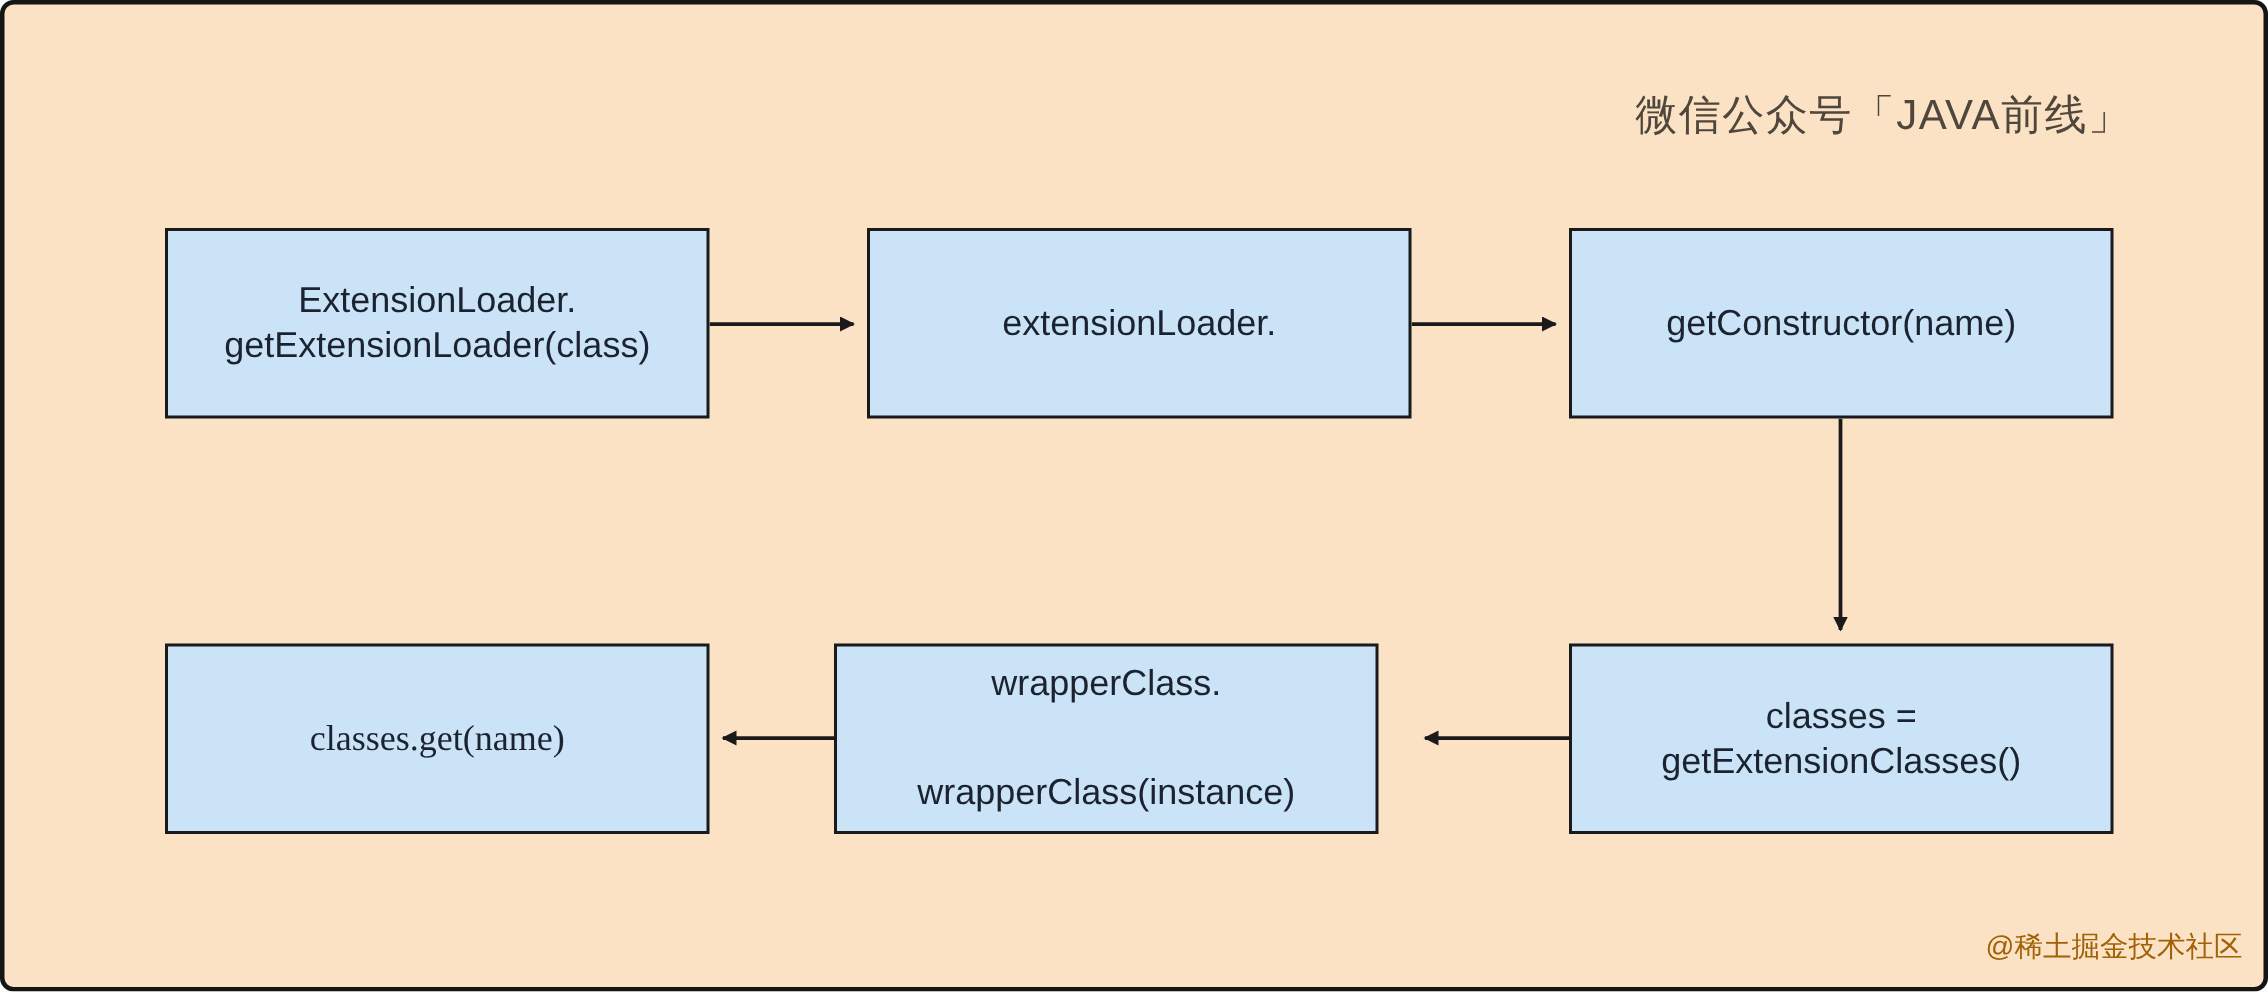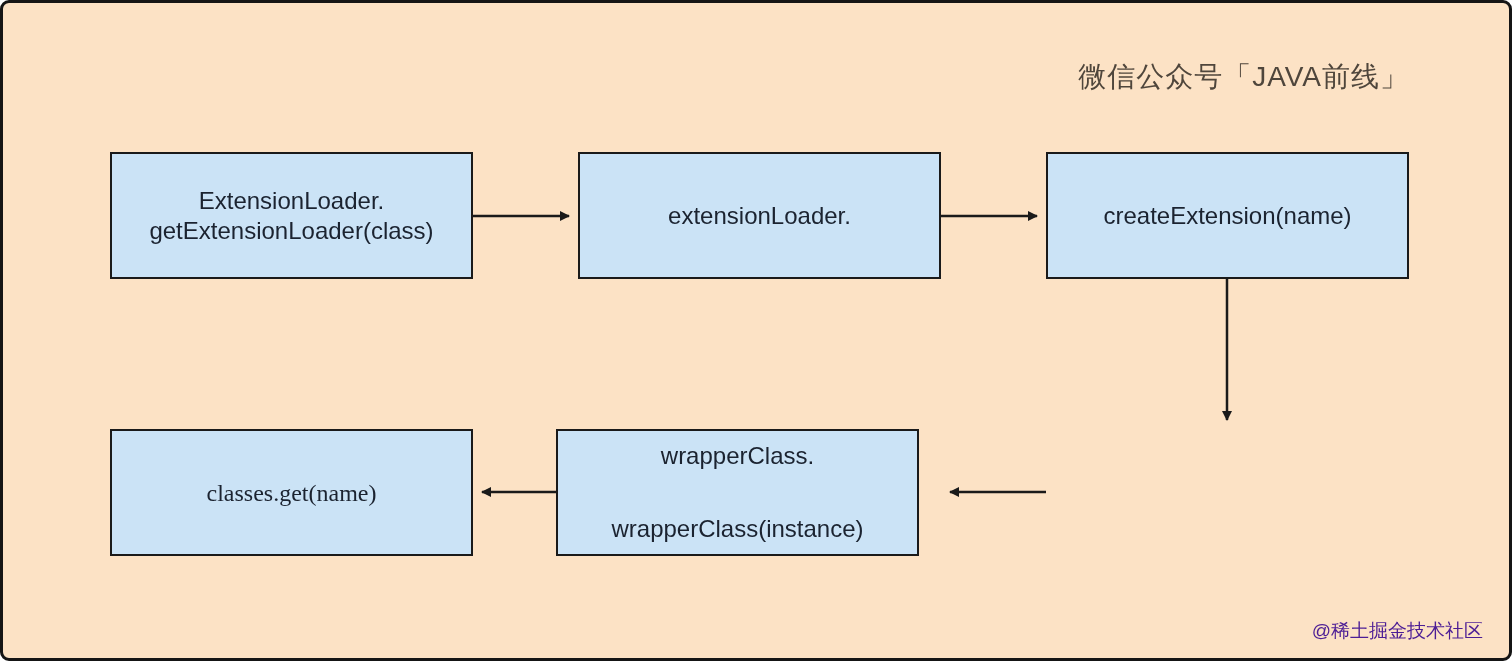--- a/index.html
+++ b/index.html
@@ -14,32 +14,32 @@
     height: 661px;
     box-sizing: border-box;
     background: #FCE2C5;
     border: 3px solid #151515;
     border-radius: 9px;
     overflow: hidden;
   }
   .title {
     position: absolute;
     top: 55px;
-    right: 100px;
+    right: 88px;
     font-size: 28px;
     color: #4F463C;
     letter-spacing: 1px;
     white-space: nowrap;
   }
   .watermark {
     position: absolute;
-    right: 26px;
+    right: 14px;
     bottom: 14px;
     font-size: 19px;
-    color: #4c1d95;
+    color: #a16207;
     white-space: nowrap;
   }
   .arrows {
     position: absolute;
     left: 0;
     top: 0;
     width: 1512px;
     height: 661px;
     pointer-events: none;
   }
@@ -89,23 +89,27 @@
   <div class="node n1">
     <div>ExtensionLoader.</div>
     <div>getExtensionLoader(class)</div>
   </div>
 
   <div class="node n2">
     <div>extensionLoader.</div>
   </div>
 
   <div class="node n3">
-    <div>createExtension(name)</div>
+    <div>getConstructor(name)</div>
   </div>
 
+  <div class="node n4">
+    <div>classes =</div>
+    <div>getExtensionClasses()</div>
+  </div>
 
   <div class="node n5">
     <div>wrapperClass.</div>
     <div>wrapperClass(instance)</div>
   </div>
 
   <div class="node n6">
     <div>classes.get(name)</div>
   </div>
 

